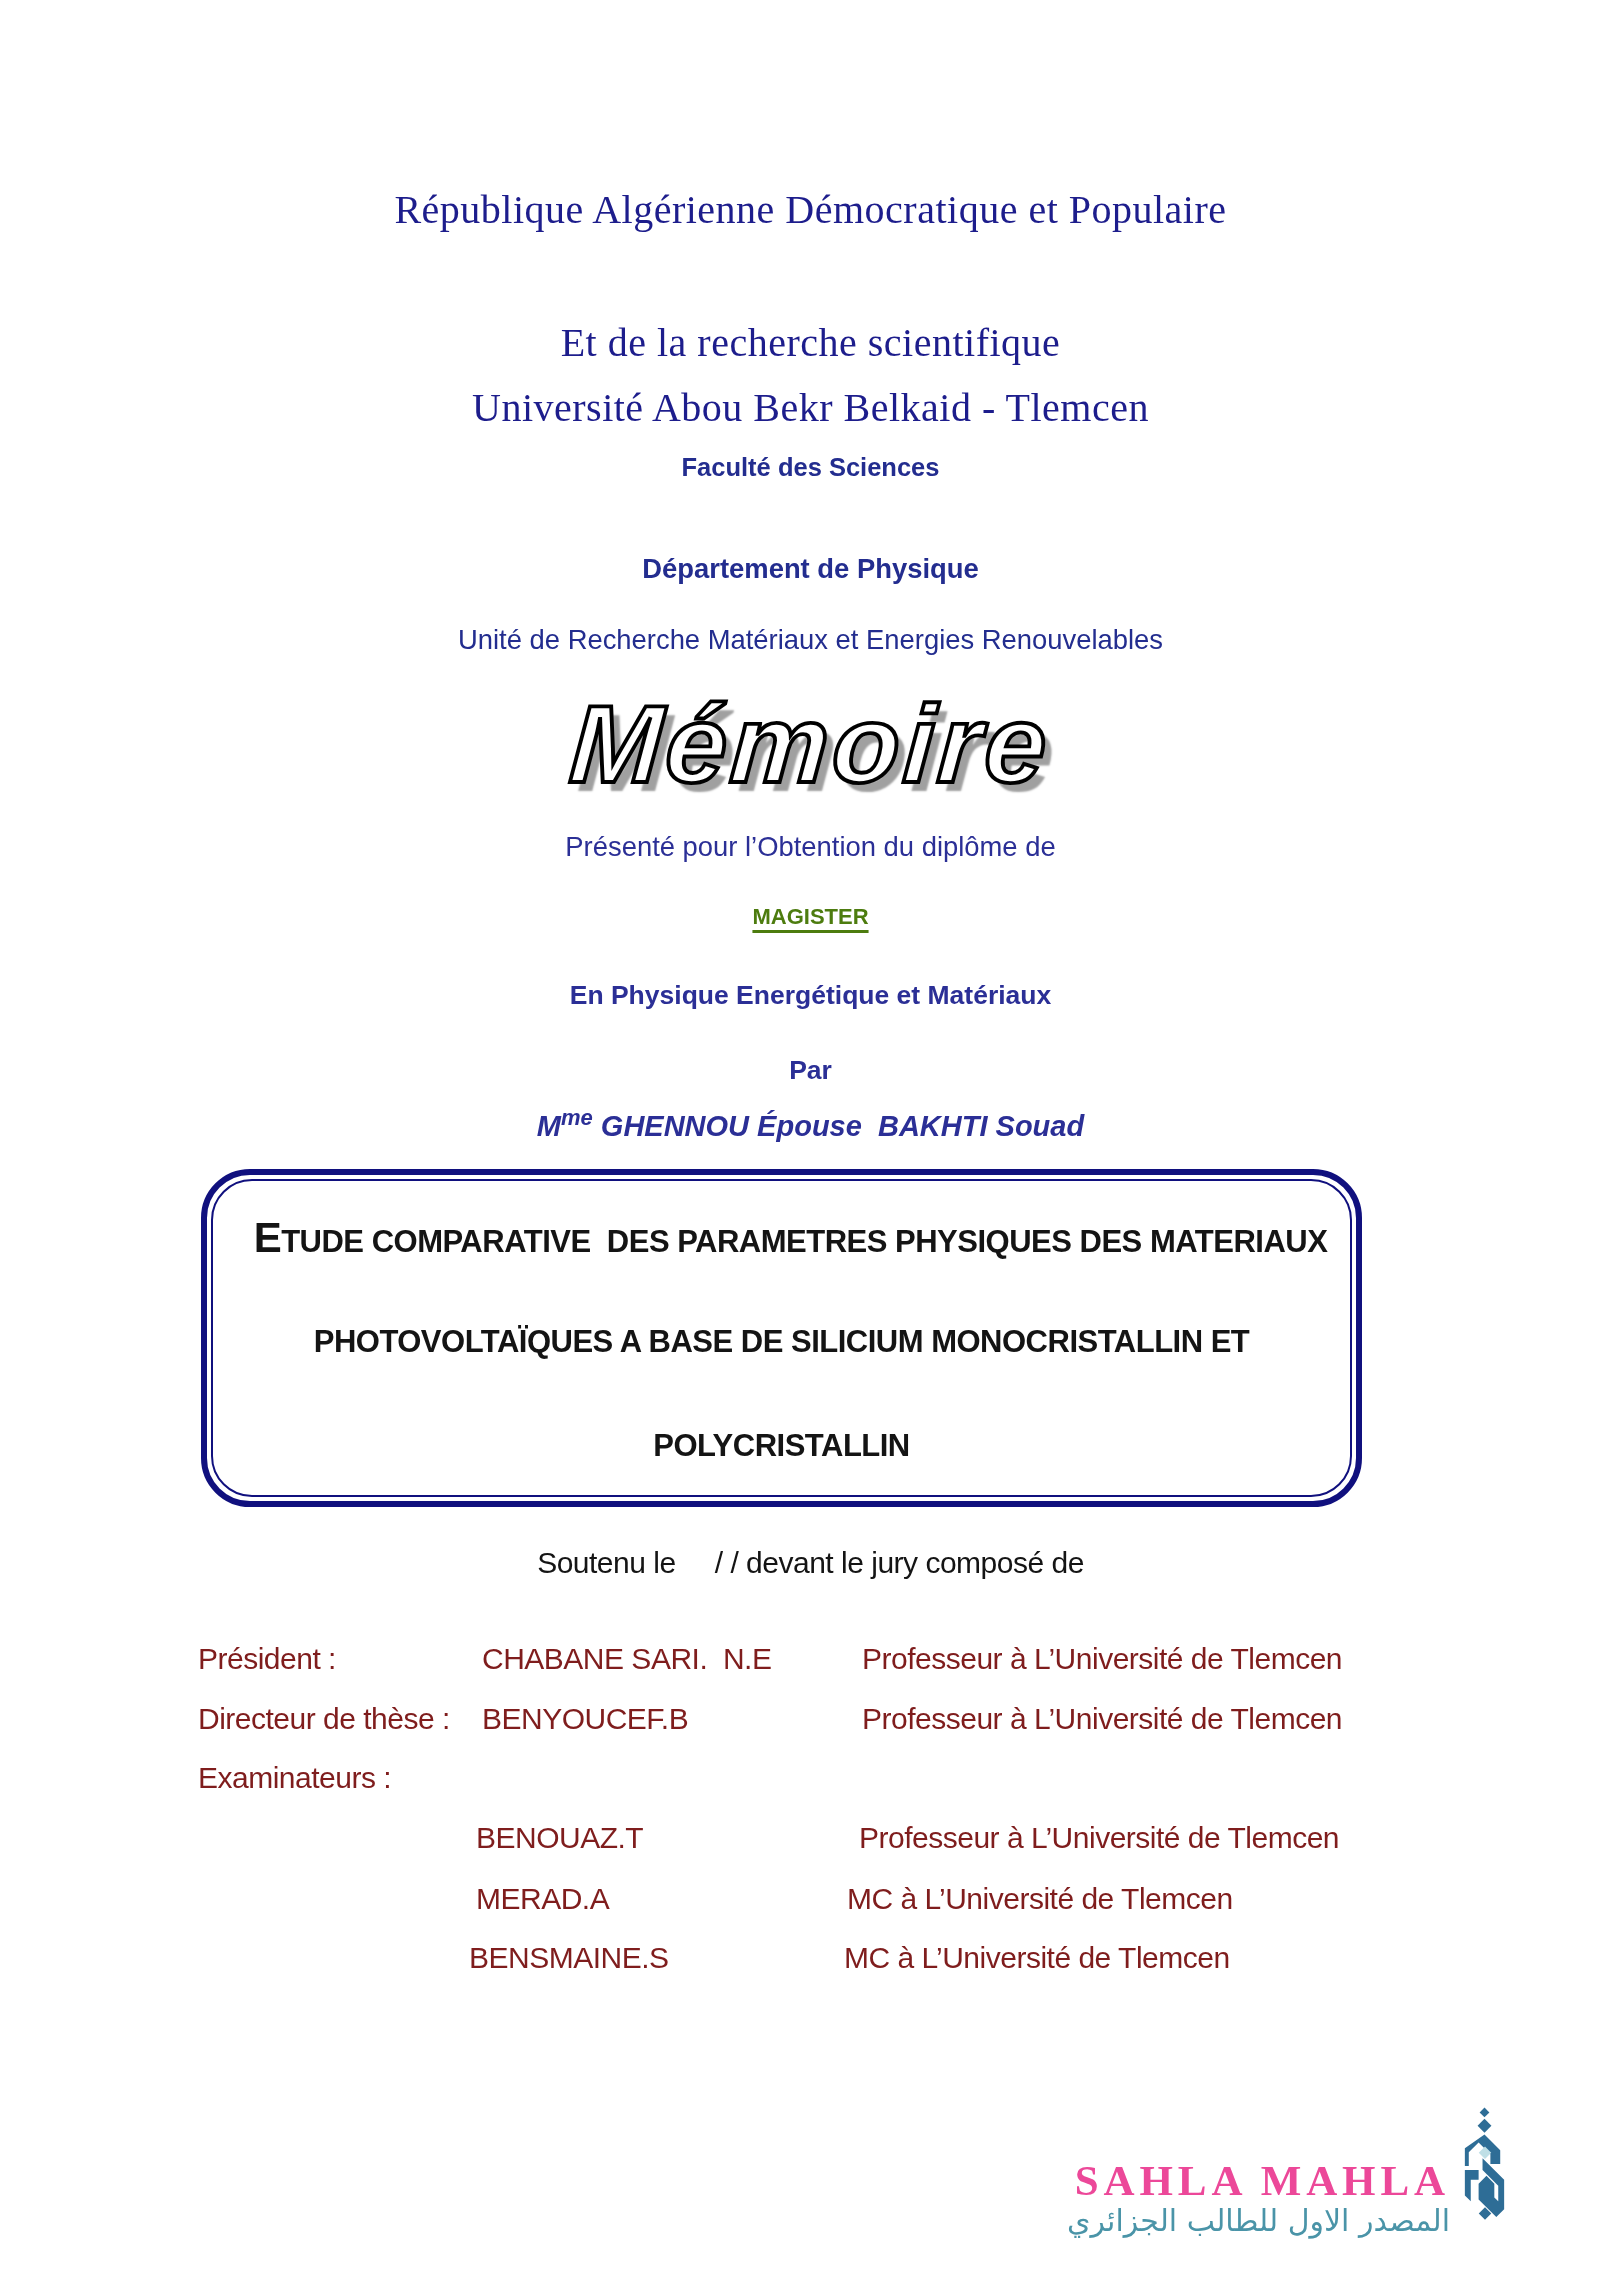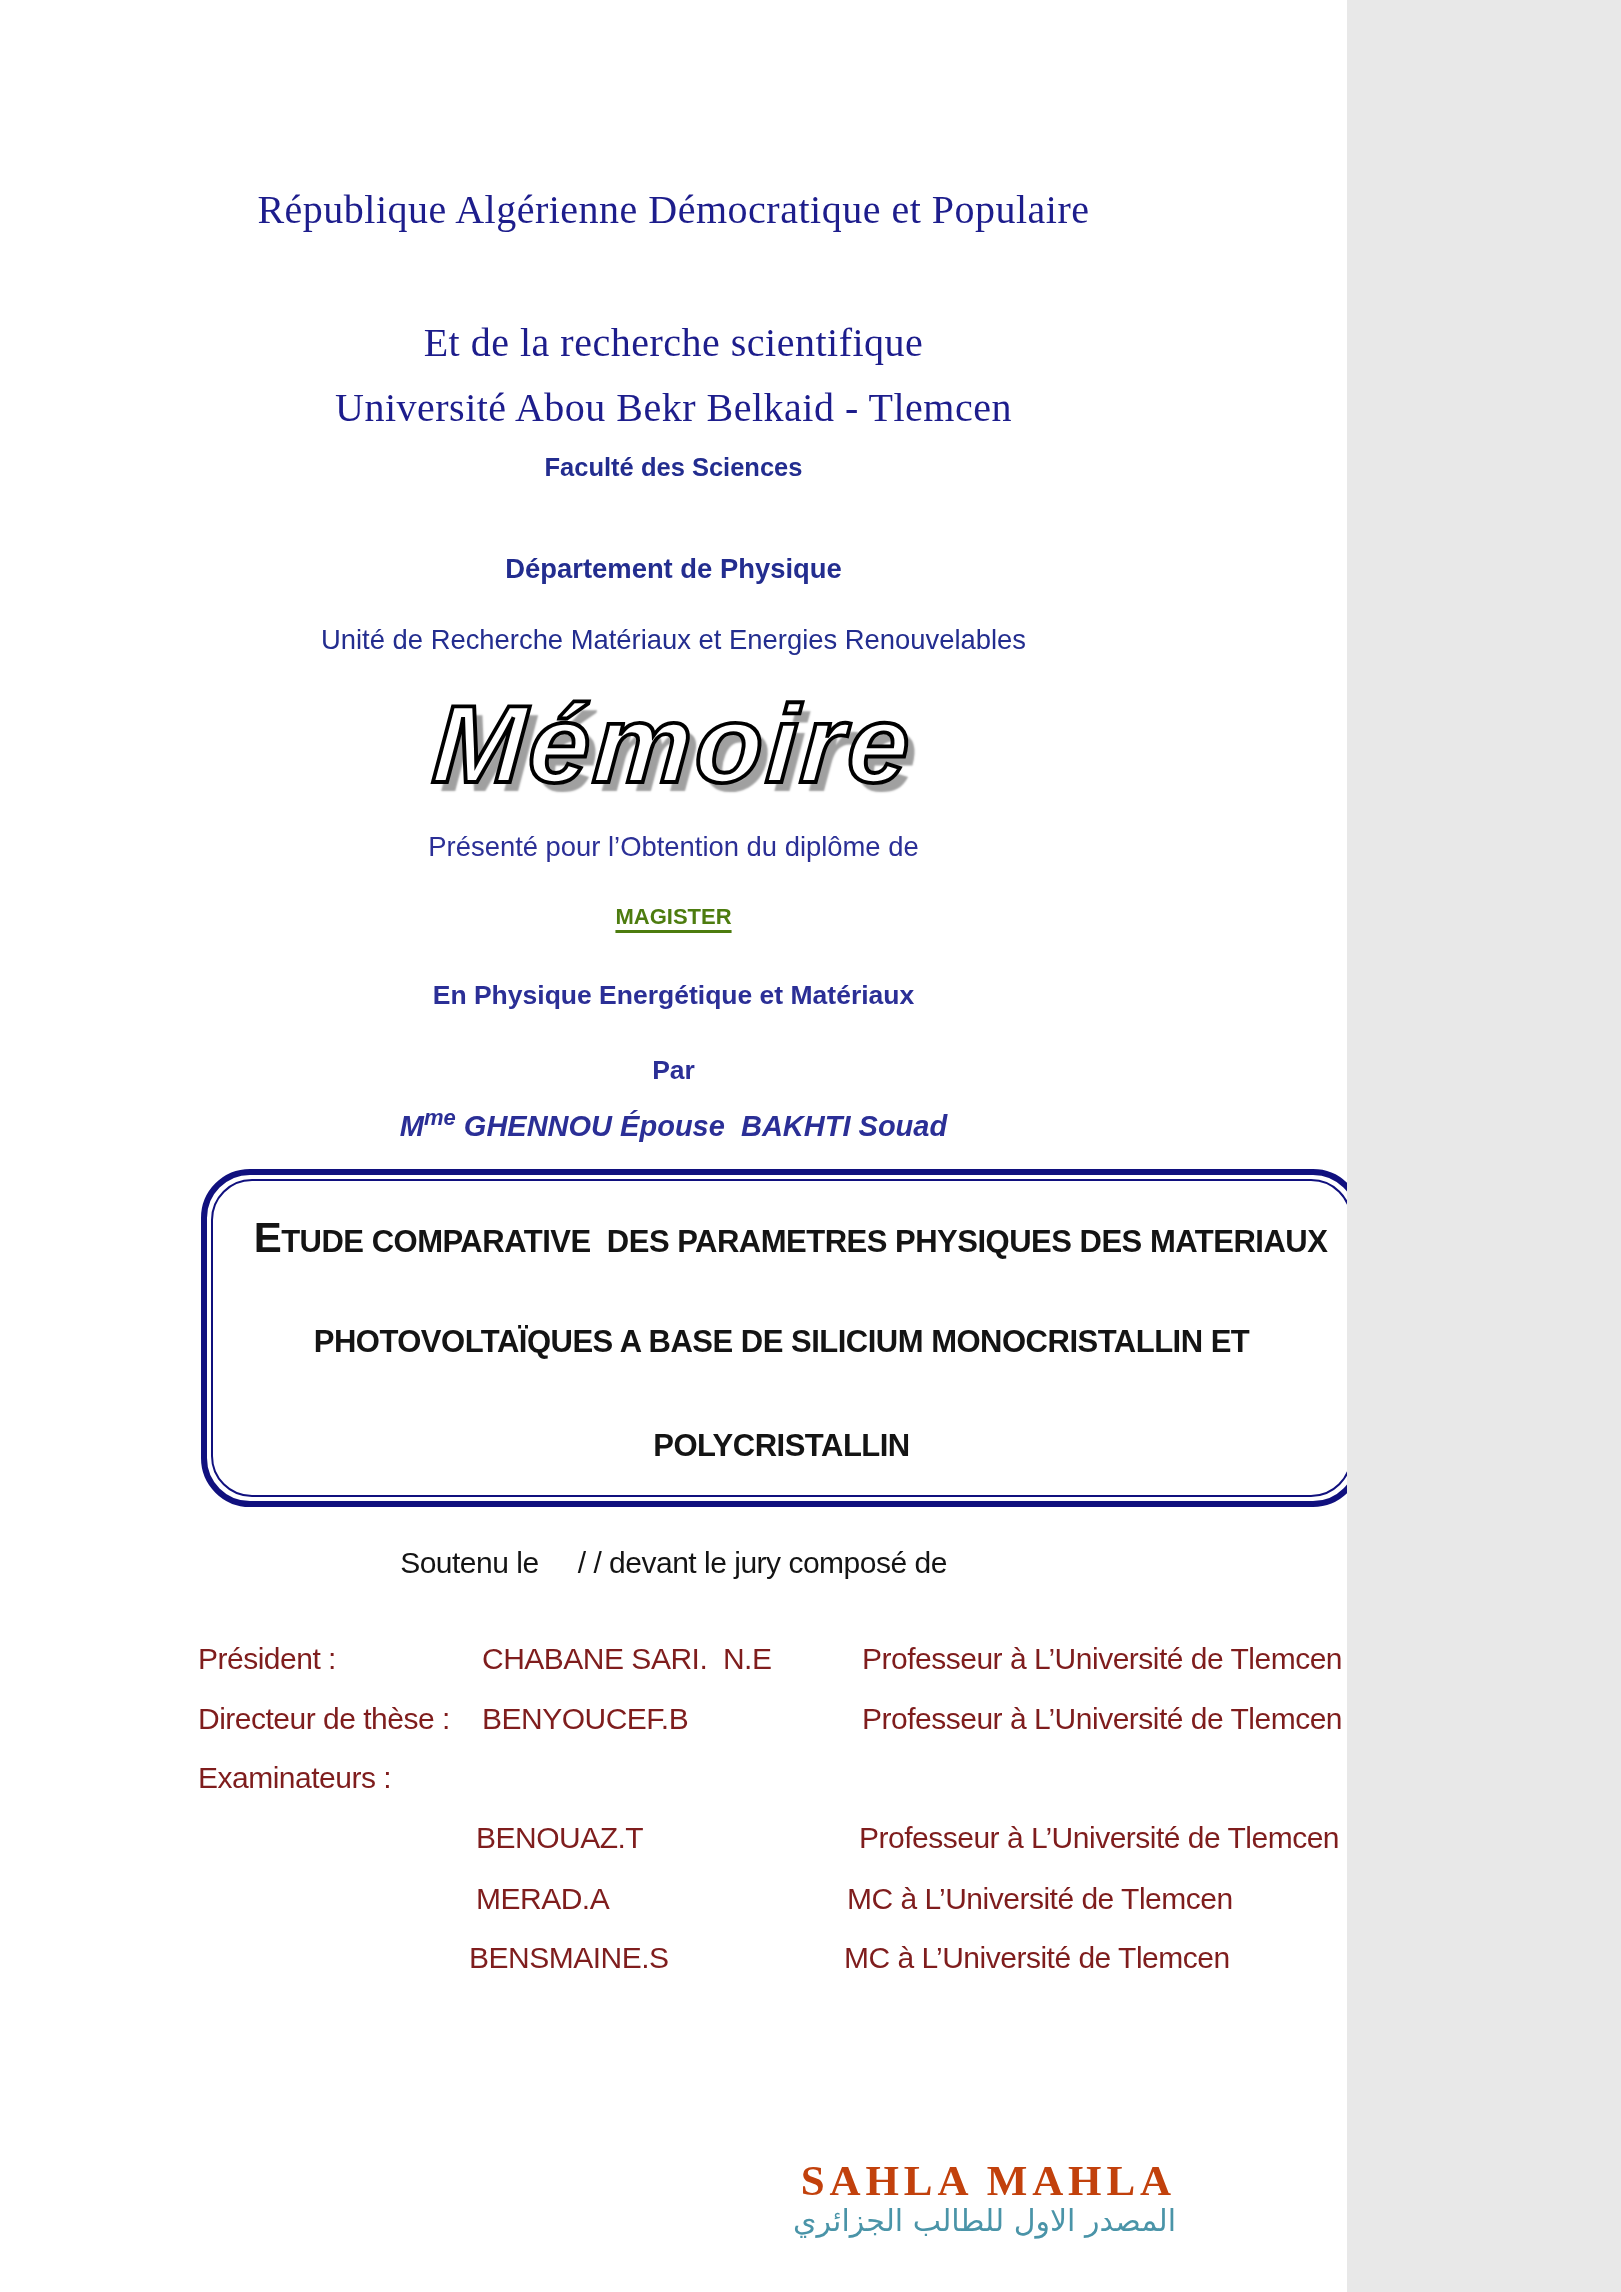--- a/index.html
+++ b/index.html
@@ -1,18 +1,18 @@
 <!DOCTYPE html>
 <html><head>
 <meta charset="utf-8">
 <style>
   html,body{margin:0;padding:0;background:#e8e8e8;}
   .page{
     position:relative;
-    width:1347px;height:2293px;
+    width:1621px;height:2293px;
     background:#ffffff;
     font-family:"Liberation Sans",sans-serif;
     overflow:hidden;
   }
   .t{white-space:pre-wrap;}
   .abs{position:absolute;left:0;width:100%;text-align:center;}
 
   
   .hserif{
     font-family:"Liberation Serif","DejaVu Serif",serif;
@@ -84,21 +84,21 @@
   .jr3{top:1821px;} .jr4{top:1882px;} .jr5{top:1941px;}
   .c1{left:194px;} .c2{left:478px;} .c3{left:858px;}
   .jr3 .c2{left:472px;} .jr3 .c3{left:855px;}
   .jr4 .c2{left:472px;} .jr4 .c3{left:843px;}
   .jr5 .c2{left:465px;} .jr5 .c3{left:840px;}
 
   .logo-name{
     position:absolute;top:2156px;right:171px;
     font-family:"Liberation Serif","DejaVu Serif",serif;
     font-weight:700;font-size:43px;letter-spacing:4.9px;
-    color:#c2410c;white-space:pre;
+    color:#ec4899;white-space:pre;
   }
   .logo-ar{
     position:absolute;top:2203px;right:171px;
     font-size:30px;color:#4a94a8;
     direction:rtl;white-space:pre;
     font-family:"DejaVu Sans",sans-serif;
   }
   .logo-mark{position:absolute;left:1457px;top:2107px;}
 </style>
 </head>

